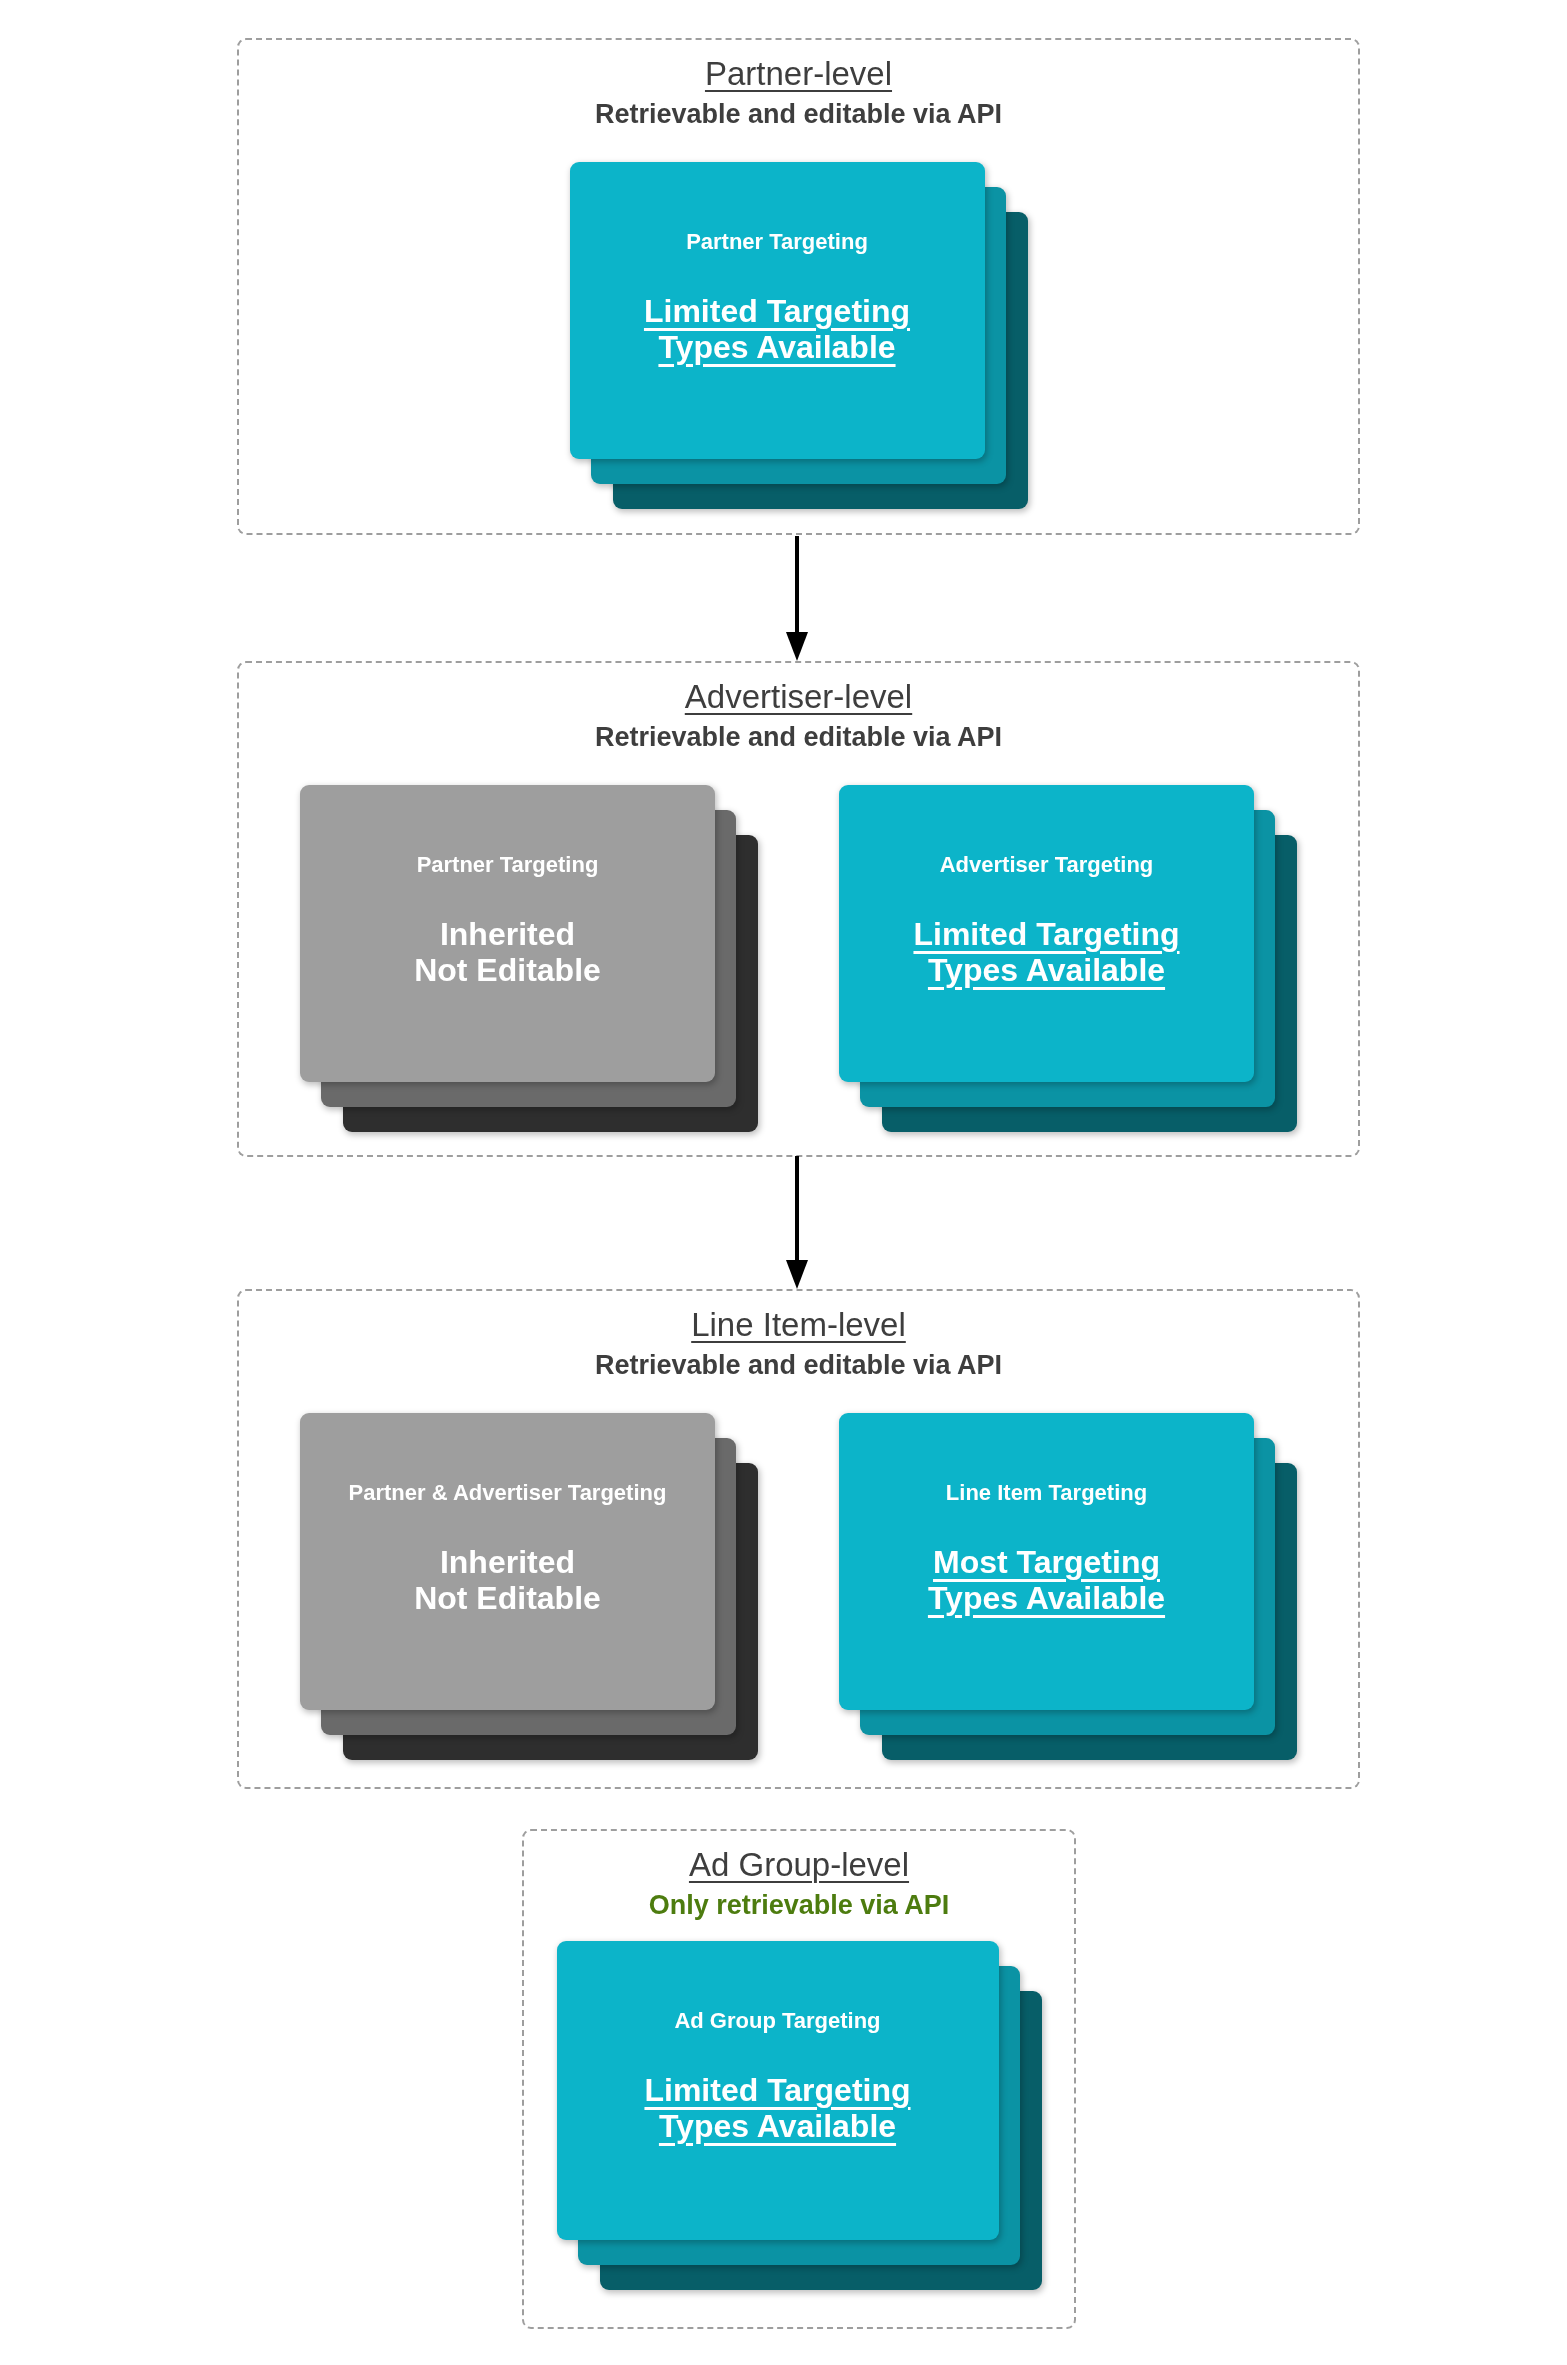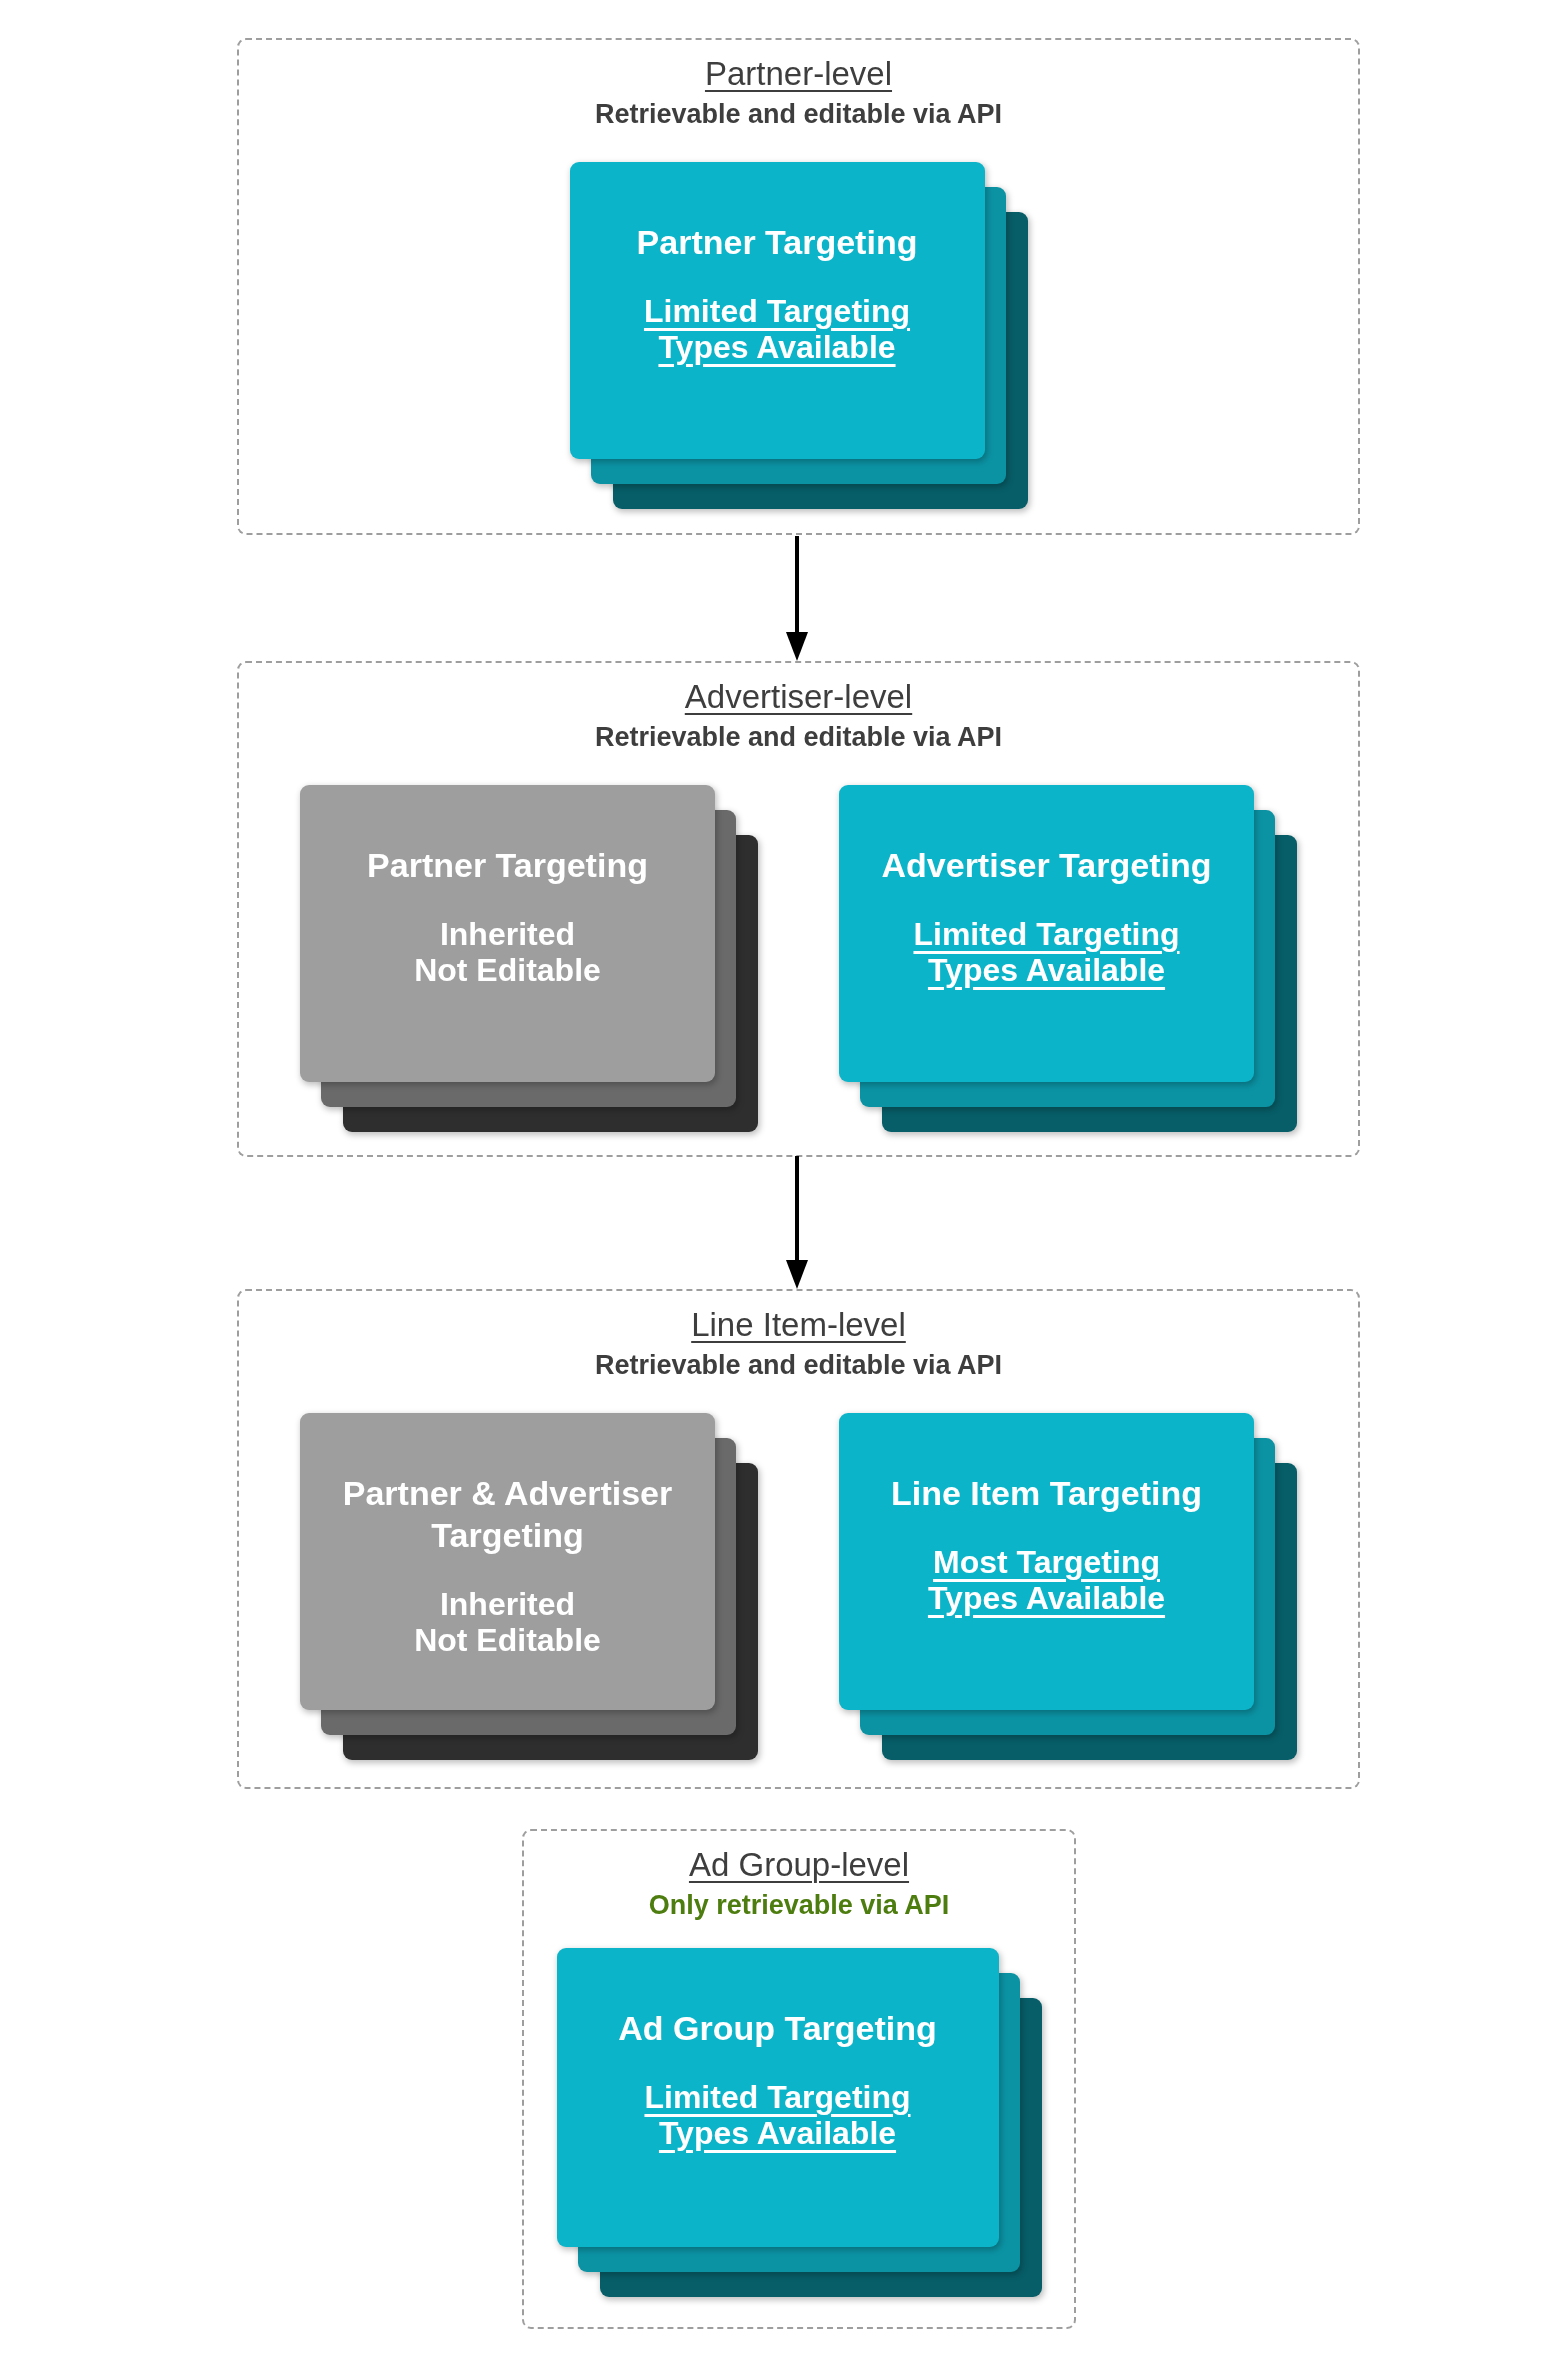--- a/index.html
+++ b/index.html
@@ -38,21 +38,21 @@
   }
   .sec-sub.red { color:#4d7c0f; }
 
   .cards-row {
     display:flex;
     justify-content:space-between;
     padding:0 61px;
     margin-top:27px;
   }
   .cards-row.single { justify-content:center; }
-  #sec-adgroup .cards-row { margin-top:22px; padding:0; }
+  #sec-adgroup .cards-row { margin-top:15px; padding:0; }
 
   .stack { position:relative; width:458px; height:347px; }
   .stack.wide { width:485px; height:349px; }
 
   .layer {
     position:absolute;
     width:415px; height:297px;
     border-radius:9px;
     box-shadow:1.8px 2.7px 6.3px rgba(0,0,0,0.25);
   }
@@ -67,21 +67,21 @@
   }
   .cyan-front { background:#0cb4c9; }
   .cyan-mid   { background:#0b93a4; }
   .cyan-back  { background:#075e68; }
   .gray-front { background:#9e9e9e; }
   .gray-mid   { background:#6a6a6a; }
   .gray-back  { background:#2e2e2e; }
 
   .card-title {
     color:#ffffff;
-    font-size:34px; line-height:42px;
+    font-size:22px; line-height:42px;
     font-weight:bold;
     max-width:375px;
   }
   .card-body {
     margin-top:30px;
     color:#ffffff;
     font-size:32px; line-height:36px;
     font-weight:bold;
     max-width:314px;
     white-space:pre-line;

